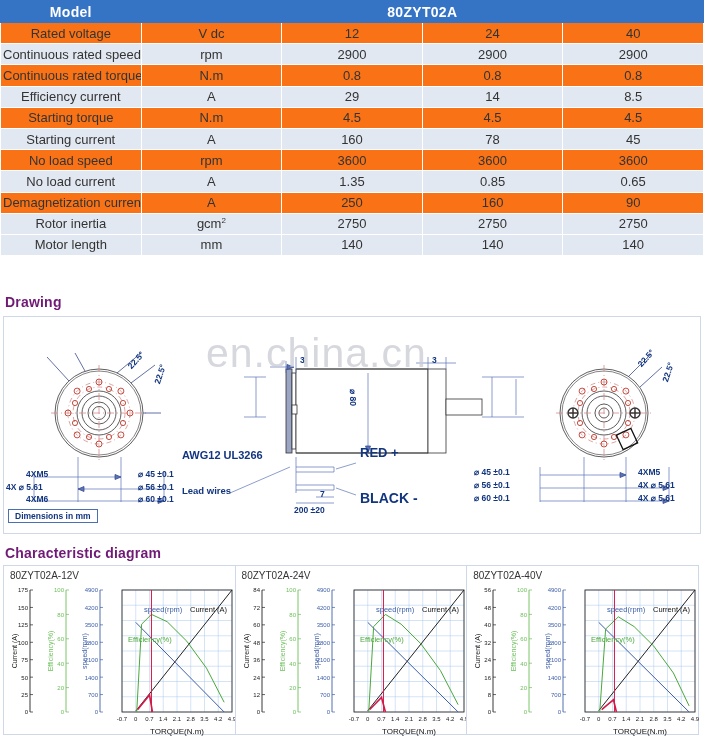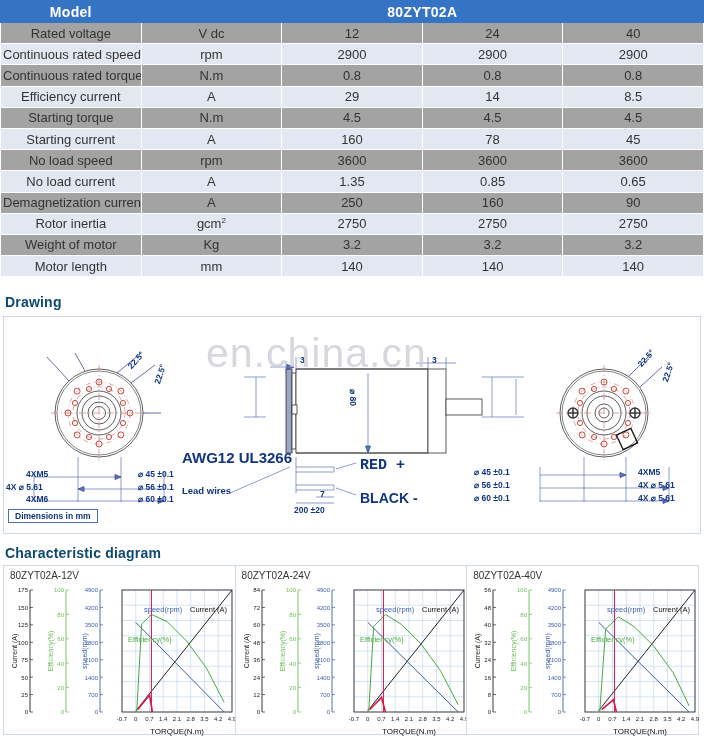--- a/index.html
+++ b/index.html
@@ -28,35 +28,35 @@
   }
   table.spec tr.hdr th {
     background: #3573c4;
     color: #ffffff;
     font-weight: bold;
     font-size: 14px;
     height: 22px;
     letter-spacing: .3px;
     border-color:#3573c4;
   }
-  tr.rA td { background: #a3a3a3; }
+  tr.rA td { background: #f97316; }
   tr.rB td { background: #e2e8f2; }
   td.c-name { width: 237px; }
   td.c-unit { width: 136px; }
   td.c-v { width: 110px; }
   td.c-v2 { width: 110px; }
   td.c-v3 { width: 111px; }
   .sup { font-size: 8px; vertical-align: super; }
 
   
   .sect-h {
     position: absolute;
     font-size: 14px;
     font-weight: bold;
-    color: #0c4a6e;
+    color: #701a75;
     letter-spacing: .2px;
   }
   #h-drawing { left: 5px; top: 294px; }
   #h-chars  { left: 5px; top: 545px; }
 
   
   #drawing-panel {
     position:absolute; left:3px; top:316px; width:698px; height:218px;
     background: #ffffff; border: 1px solid #cfd8e6;
     overflow:hidden;
@@ -166,27 +166,20 @@
             <td class="c-v">250</td>
             <td class="c-v2">160</td>
             <td class="c-v3">90</td>
           </tr>
           <tr class="rB">
             <td class="c-name">Rotor inertia</td>
             <td class="c-unit">gcm<span class="sup">2</span></td>
             <td class="c-v">2750</td>
             <td class="c-v2">2750</td>
             <td class="c-v3">2750</td>
-          </tr>
-          <tr class="rA">
-            <td class="c-name">Weight of motor</td>
-            <td class="c-unit">Kg</td>
-            <td class="c-v">3.2</td>
-            <td class="c-v2">3.2</td>
-            <td class="c-v3">3.2</td>
           </tr>
           <tr class="rB">
             <td class="c-name">Motor length</td>
             <td class="c-unit">mm</td>
             <td class="c-v">140</td>
             <td class="c-v2">140</td>
             <td class="c-v3">140</td>
           </tr>
         </tbody>
     </table>
@@ -355,25 +348,25 @@
     <div class="dim-label" style="left:146px; top:52px; transform:rotate(-72deg);">22.5°</div>
     <div class="dim-label" style="left:22px; top:152px;">4XM5</div>
     <div class="dim-label" style="left:2px; top:165px;">4X ⌀ 5.61</div>
     <div class="dim-label" style="left:22px; top:177px;">4XM6</div>
     <div class="dim-label" style="left:134px; top:152px;">⌀ 45 ±0.1</div>
     <div class="dim-label" style="left:134px; top:165px;">⌀ 56 ±0.1</div>
     <div class="dim-label" style="left:134px; top:177px;">⌀ 60 ±0.1</div>
     <div class="dim-box" style="left:4px; top:192px;">Dimensions in mm</div>
 
     <div class="dim-label" style="left:178px; top:120px; font-size:9.5px;margin-top:48px;">Lead wires</div>
-    <div class="dim-label" style="left:178px; top:132px; font-size:15px;">AWG12 UL3266</div>
+    <div class="dim-label" style="left:178px; top:132px; font-size:11px;">AWG12 UL3266</div>
     <div class="dim-label" style="left:296px; top:38px;">3</div>
     <div class="dim-label" style="left:428px; top:38px;">3</div>
     <div class="dim-label" style="left:354px; top:72px; transform:rotate(90deg); transform-origin:left top;">⌀ 80</div>
-    <div class="dim-label" style="left:356px; top:140px; font-size:15px;font-family:Liberation Mono, monospace;">RED +</div>
+    <div class="dim-label" style="left:356px; top:128px; font-size:13px;">RED +</div>
     <div class="dim-label" style="left:356px; top:173px; font-size:14px;">BLACK -</div>
     <div class="dim-label" style="left:316px; top:172px;">7</div>
     <div class="dim-label" style="left:290px; top:188px;">200 ±20</div>
 
     <div class="dim-label" style="left:632px; top:36px; transform:rotate(-48deg);">22.5°</div>
     <div class="dim-label" style="left:654px; top:50px; transform:rotate(-72deg);">22.5°</div>
     <div class="dim-label" style="left:470px; top:150px;">⌀ 45 ±0.1</div>
     <div class="dim-label" style="left:470px; top:163px;">⌀ 56 ±0.1</div>
     <div class="dim-label" style="left:470px; top:176px;">⌀ 60 ±0.1</div>
     <div class="dim-label" style="left:634px; top:150px;">4XM5</div>

